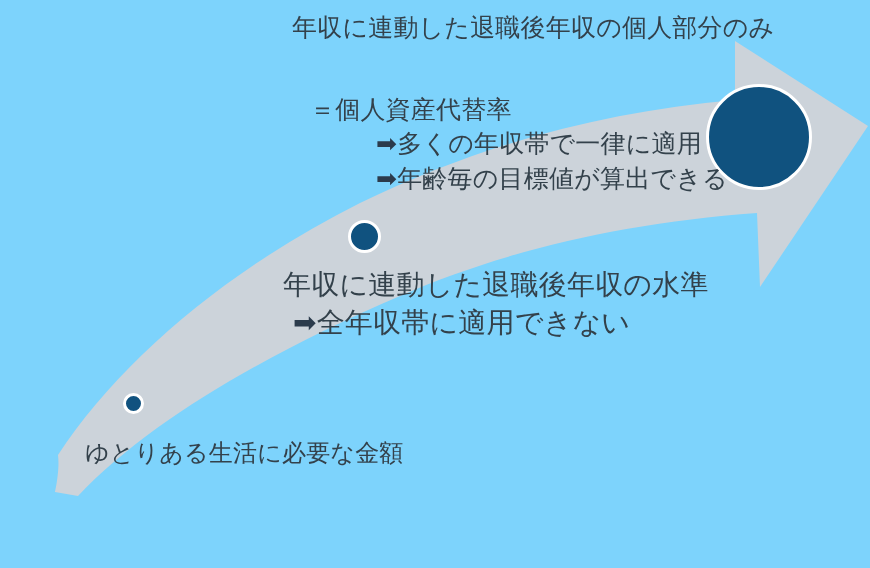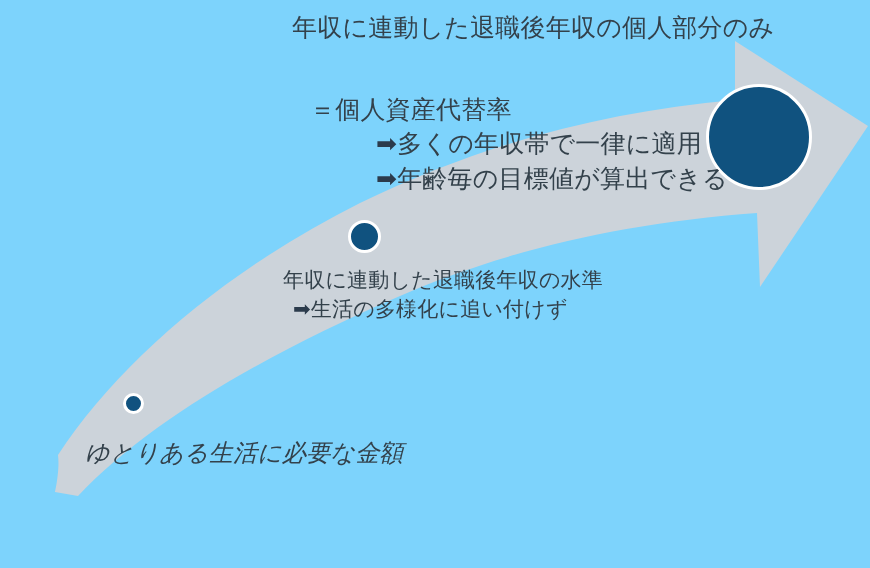--- a/index.html
+++ b/index.html
@@ -40,22 +40,22 @@
     display: block;
     line-height: 1.36;
     letter-spacing: 0.2px;
   }
   .lvl-0 { padding-left: 0; }
   .lvl-1 { padding-left: 18px; margin-top: 48px; }
   .lvl-2 { padding-left: 84px; }
   .lvl-1b { padding-left: 10px; }
 
   #block-top  { left: 292px; top: 10px;  font-size: 25px; }
-  #block-mid  { left: 283px; top: 266px; font-size: 21px; }
-  #block-bot  { left: 85px;  top: 437px; font-size: 24px; font-style: italic; }
+  #block-mid  { left: 283px; top: 266px; font-size: 28px; }
+  #block-bot  { left: 85px;  top: 437px; font-size: 24px; }
 
   .arrow-bullet {
     font-family: "DejaVu Sans", sans-serif;
     color: #2b3b4c;
   }
 
   #dot-large { left: 706px; top: 84px;  width: 106px; height: 106px; }
   #dot-mid   { left: 348px; top: 220px; width: 33px;  height: 33px; }
   #dot-small { left: 123px; top: 393px; width: 21px;  height: 21px; }
 </style>
@@ -84,20 +84,20 @@
 
   <div id="block-top" class="text-block">
     <span class="text-line lvl-0">年収に連動した退職後年収の個人部分のみ</span>
     <span class="text-line lvl-1">＝個人資産代替率</span>
     <span class="text-line lvl-2"><span class="arrow-bullet">➡</span><span>多くの年収帯で一律に適用</span></span>
     <span class="text-line lvl-2"><span class="arrow-bullet">➡</span><span>年齢毎の目標値が算出できる</span></span>
   </div>
 
   <div id="block-mid" class="text-block">
     <span class="text-line lvl-0">年収に連動した退職後年収の水準</span>
-    <span class="text-line lvl-1b"><span class="arrow-bullet">➡</span><span>生活の多様化に追い付けず</span></span>
+    <span class="text-line lvl-1b"><span class="arrow-bullet">➡</span><span>全年収帯に適用できない</span></span>
   </div>
 
   <div id="block-bot" class="text-block">
     <span class="text-line lvl-0">ゆとりある生活に必要な金額</span>
   </div>
 
 </div>
 
 </body></html>

